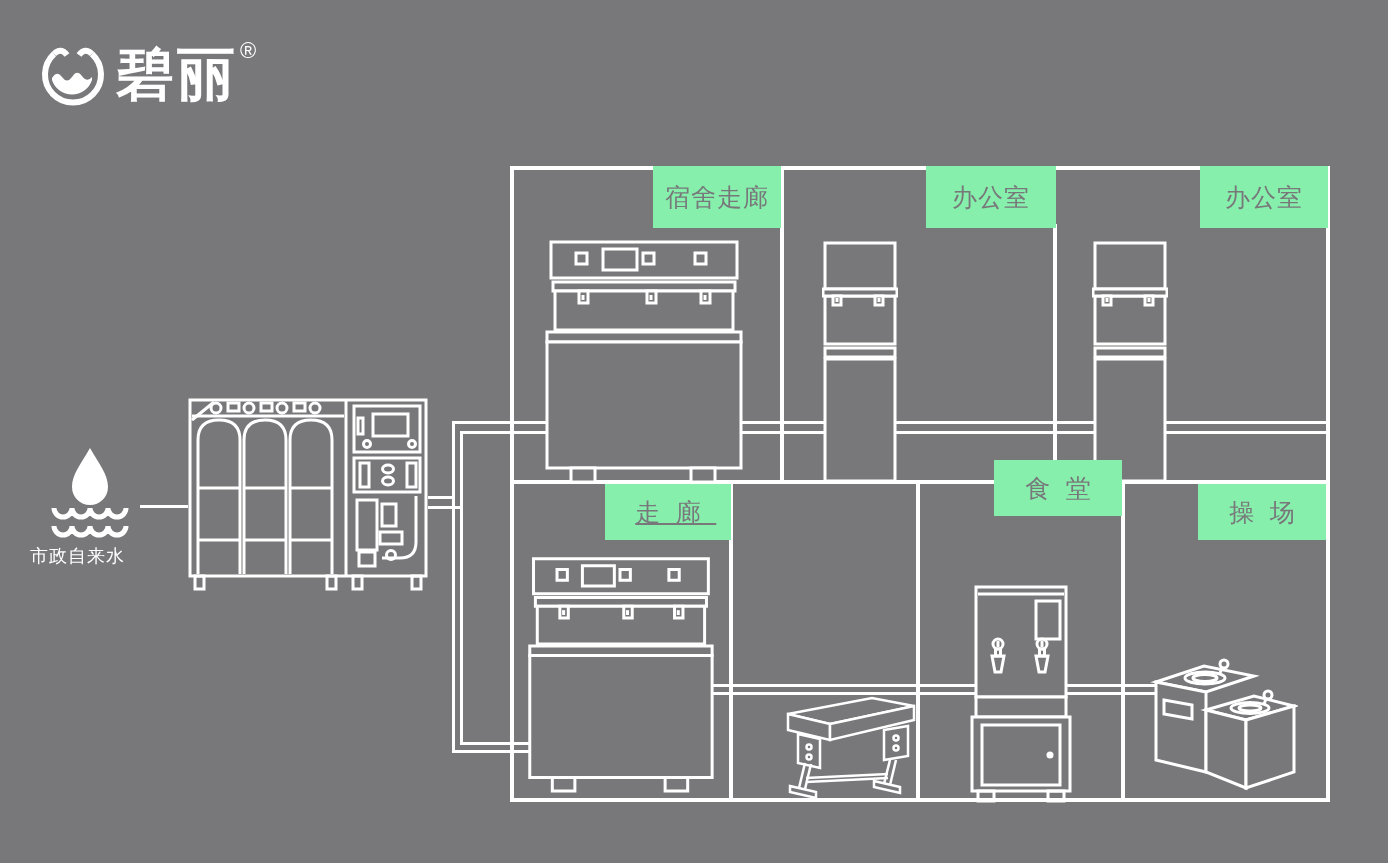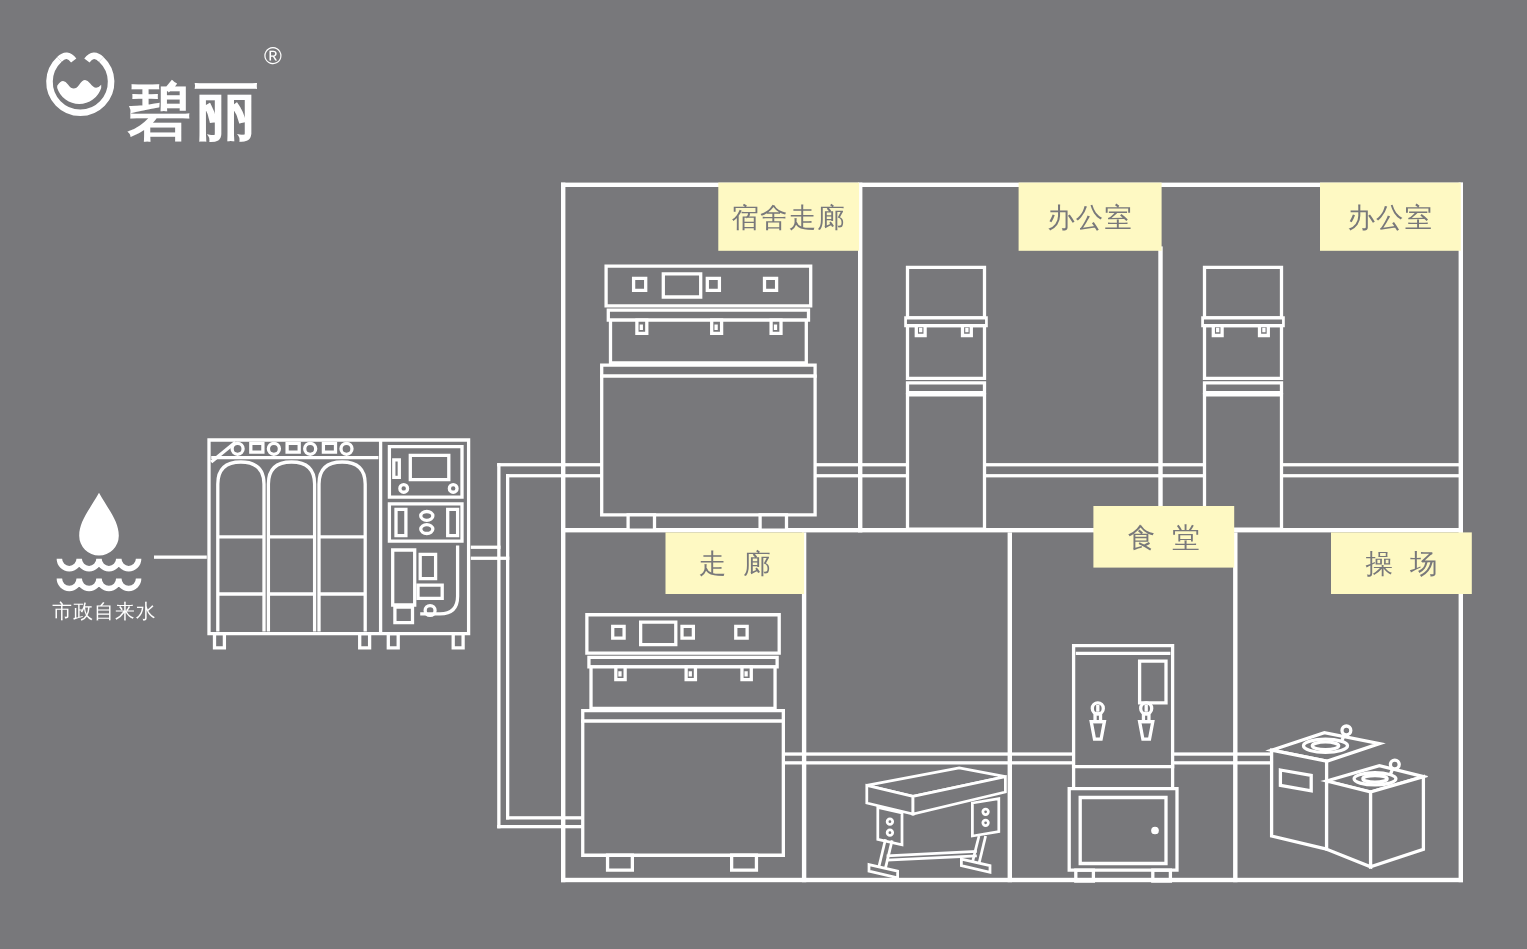--- a/index.html
+++ b/index.html
@@ -5,35 +5,35 @@
   html,body{margin:0;padding:0;background:#55555a;}
   #canvas{
     position:relative;width:1388px;height:863px;overflow:hidden;
     background:#78787b;
     font-family:"Liberation Sans","DejaVu Sans",sans-serif;
   }
   .wline{position:absolute;background:#ffffff;}
   .pipe{position:absolute;background:#ffffff;z-index:2;}
   .wall{z-index:1;}
   .room-label{
-    position:absolute;background:#fef9c3;color:#78787b;z-index:4;
+    position:absolute;background:#86efac;color:#78787b;z-index:4;
     display:flex;align-items:center;justify-content:center;
     font-size:25px;font-weight:400;letter-spacing:1px;
   }
   .room-label.spaced{letter-spacing:0.62em;padding-left:0.62em;box-sizing:border-box;}
   .equip{position:absolute;z-index:3;}
   .equip svg{display:block;}
   #logo{position:absolute;left:40px;top:42px;z-index:5;display:flex;align-items:flex-start;}
   #logo-text{
     color:#ffffff;font-size:58px;font-weight:bold;line-height:64px;
-    letter-spacing:3px;margin-left:10px;margin-top:28px;
+    letter-spacing:3px;margin-left:10px;
   }
   #logo-reg{color:#ffffff;font-size:22px;line-height:22px;margin-left:2px;margin-top:-2px;}
   #source-label{
-    position:absolute;left:30px;top:544px;width:130px;text-align:center;
+    position:absolute;left:30px;top:544px;width:130px;text-align:left;
     color:#ffffff;font-size:18px;letter-spacing:1px;z-index:5;
   }
   svg *{vector-effect:non-scaling-stroke;}
 </style>
 </head>
 <body>
 
 <div id="canvas">
 
   <div id="logo">
@@ -77,23 +77,23 @@
   <div class="wline wall" style="left:510px;top:480px;width:820px;height:4px;"></div>
   <div class="wline wall" style="left:780px;top:166px;width:4px;height:318px;"></div>
   <div class="wline wall" style="left:1053px;top:224px;width:4px;height:260px;"></div>
   <div class="wline wall" style="left:729px;top:484px;width:4px;height:318px;"></div>
   <div class="wline wall" style="left:916px;top:484px;width:4px;height:318px;"></div>
   <div class="wline wall" style="left:1121px;top:484px;width:4px;height:318px;"></div>
 
   <div class="room-label" style="left:653px;top:166px;width:128px;height:62px;">宿舍走廊</div>
   <div class="room-label" style="left:926px;top:166px;width:130px;height:62px;">办公室</div>
   <div class="room-label" style="left:1200px;top:166px;width:128px;height:62px;">办公室</div>
-  <div class="room-label spaced" style="left:605px;top:484px;width:126px;height:56px;">走廊</div>
+  <div class="room-label spaced" style="left:605px;top:484px;width:126px;height:56px;text-decoration:underline;">走廊</div>
   <div class="room-label spaced" style="left:994px;top:460px;width:128px;height:56px;">食堂</div>
-  <div class="room-label spaced" style="left:1198px;top:484px;width:128px;height:56px;margin-left:12px;">操场</div>
+  <div class="room-label spaced" style="left:1198px;top:484px;width:128px;height:56px;">操场</div>
 
   <div class="equip" style="left:186px;top:390px;">
     <svg width="248" height="206" viewBox="0 0 248 206" stroke="#ffffff" stroke-width="3" fill="none">
       <rect x="4" y="10" width="236" height="176"></rect>
       <line x1="160" y1="10" x2="160" y2="186"></line>
       <rect x="9" y="186" width="9" height="13"></rect>
       <rect x="141" y="186" width="9" height="13"></rect>
       <rect x="167" y="186" width="9" height="13"></rect>
       <rect x="226" y="186" width="9" height="13"></rect>
       <line x1="6" y1="26" x2="158" y2="26"></line>

